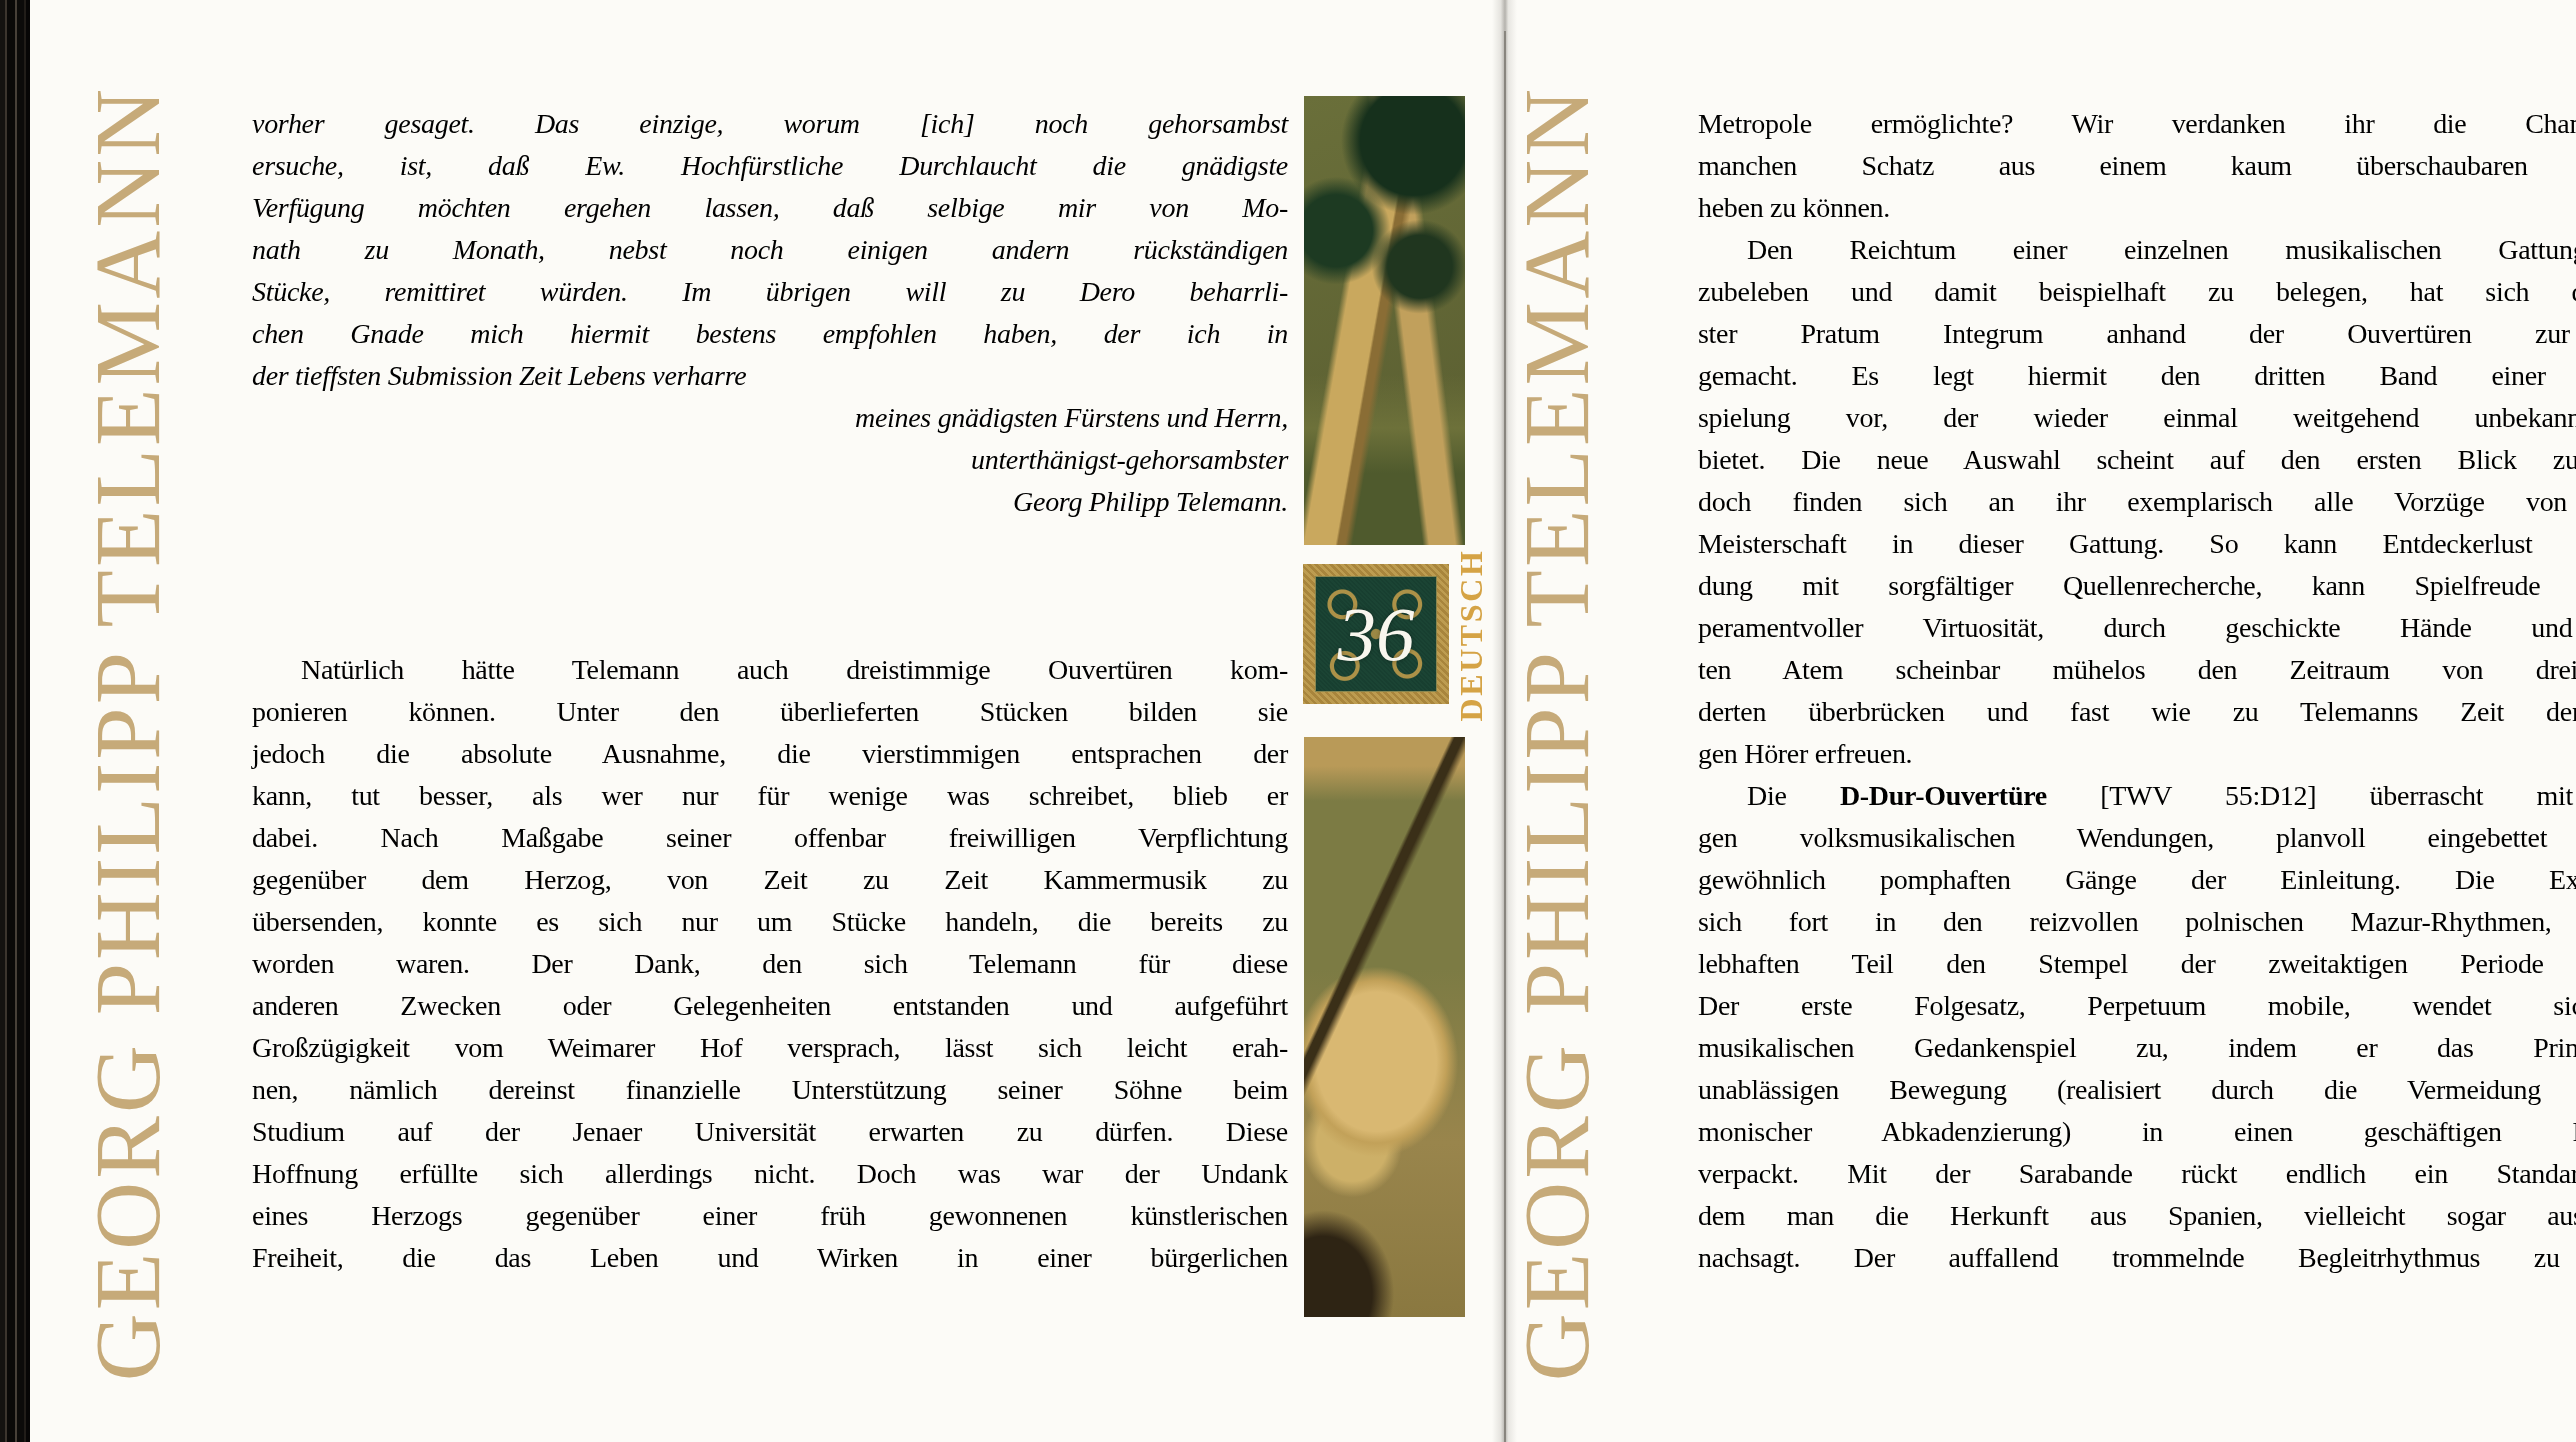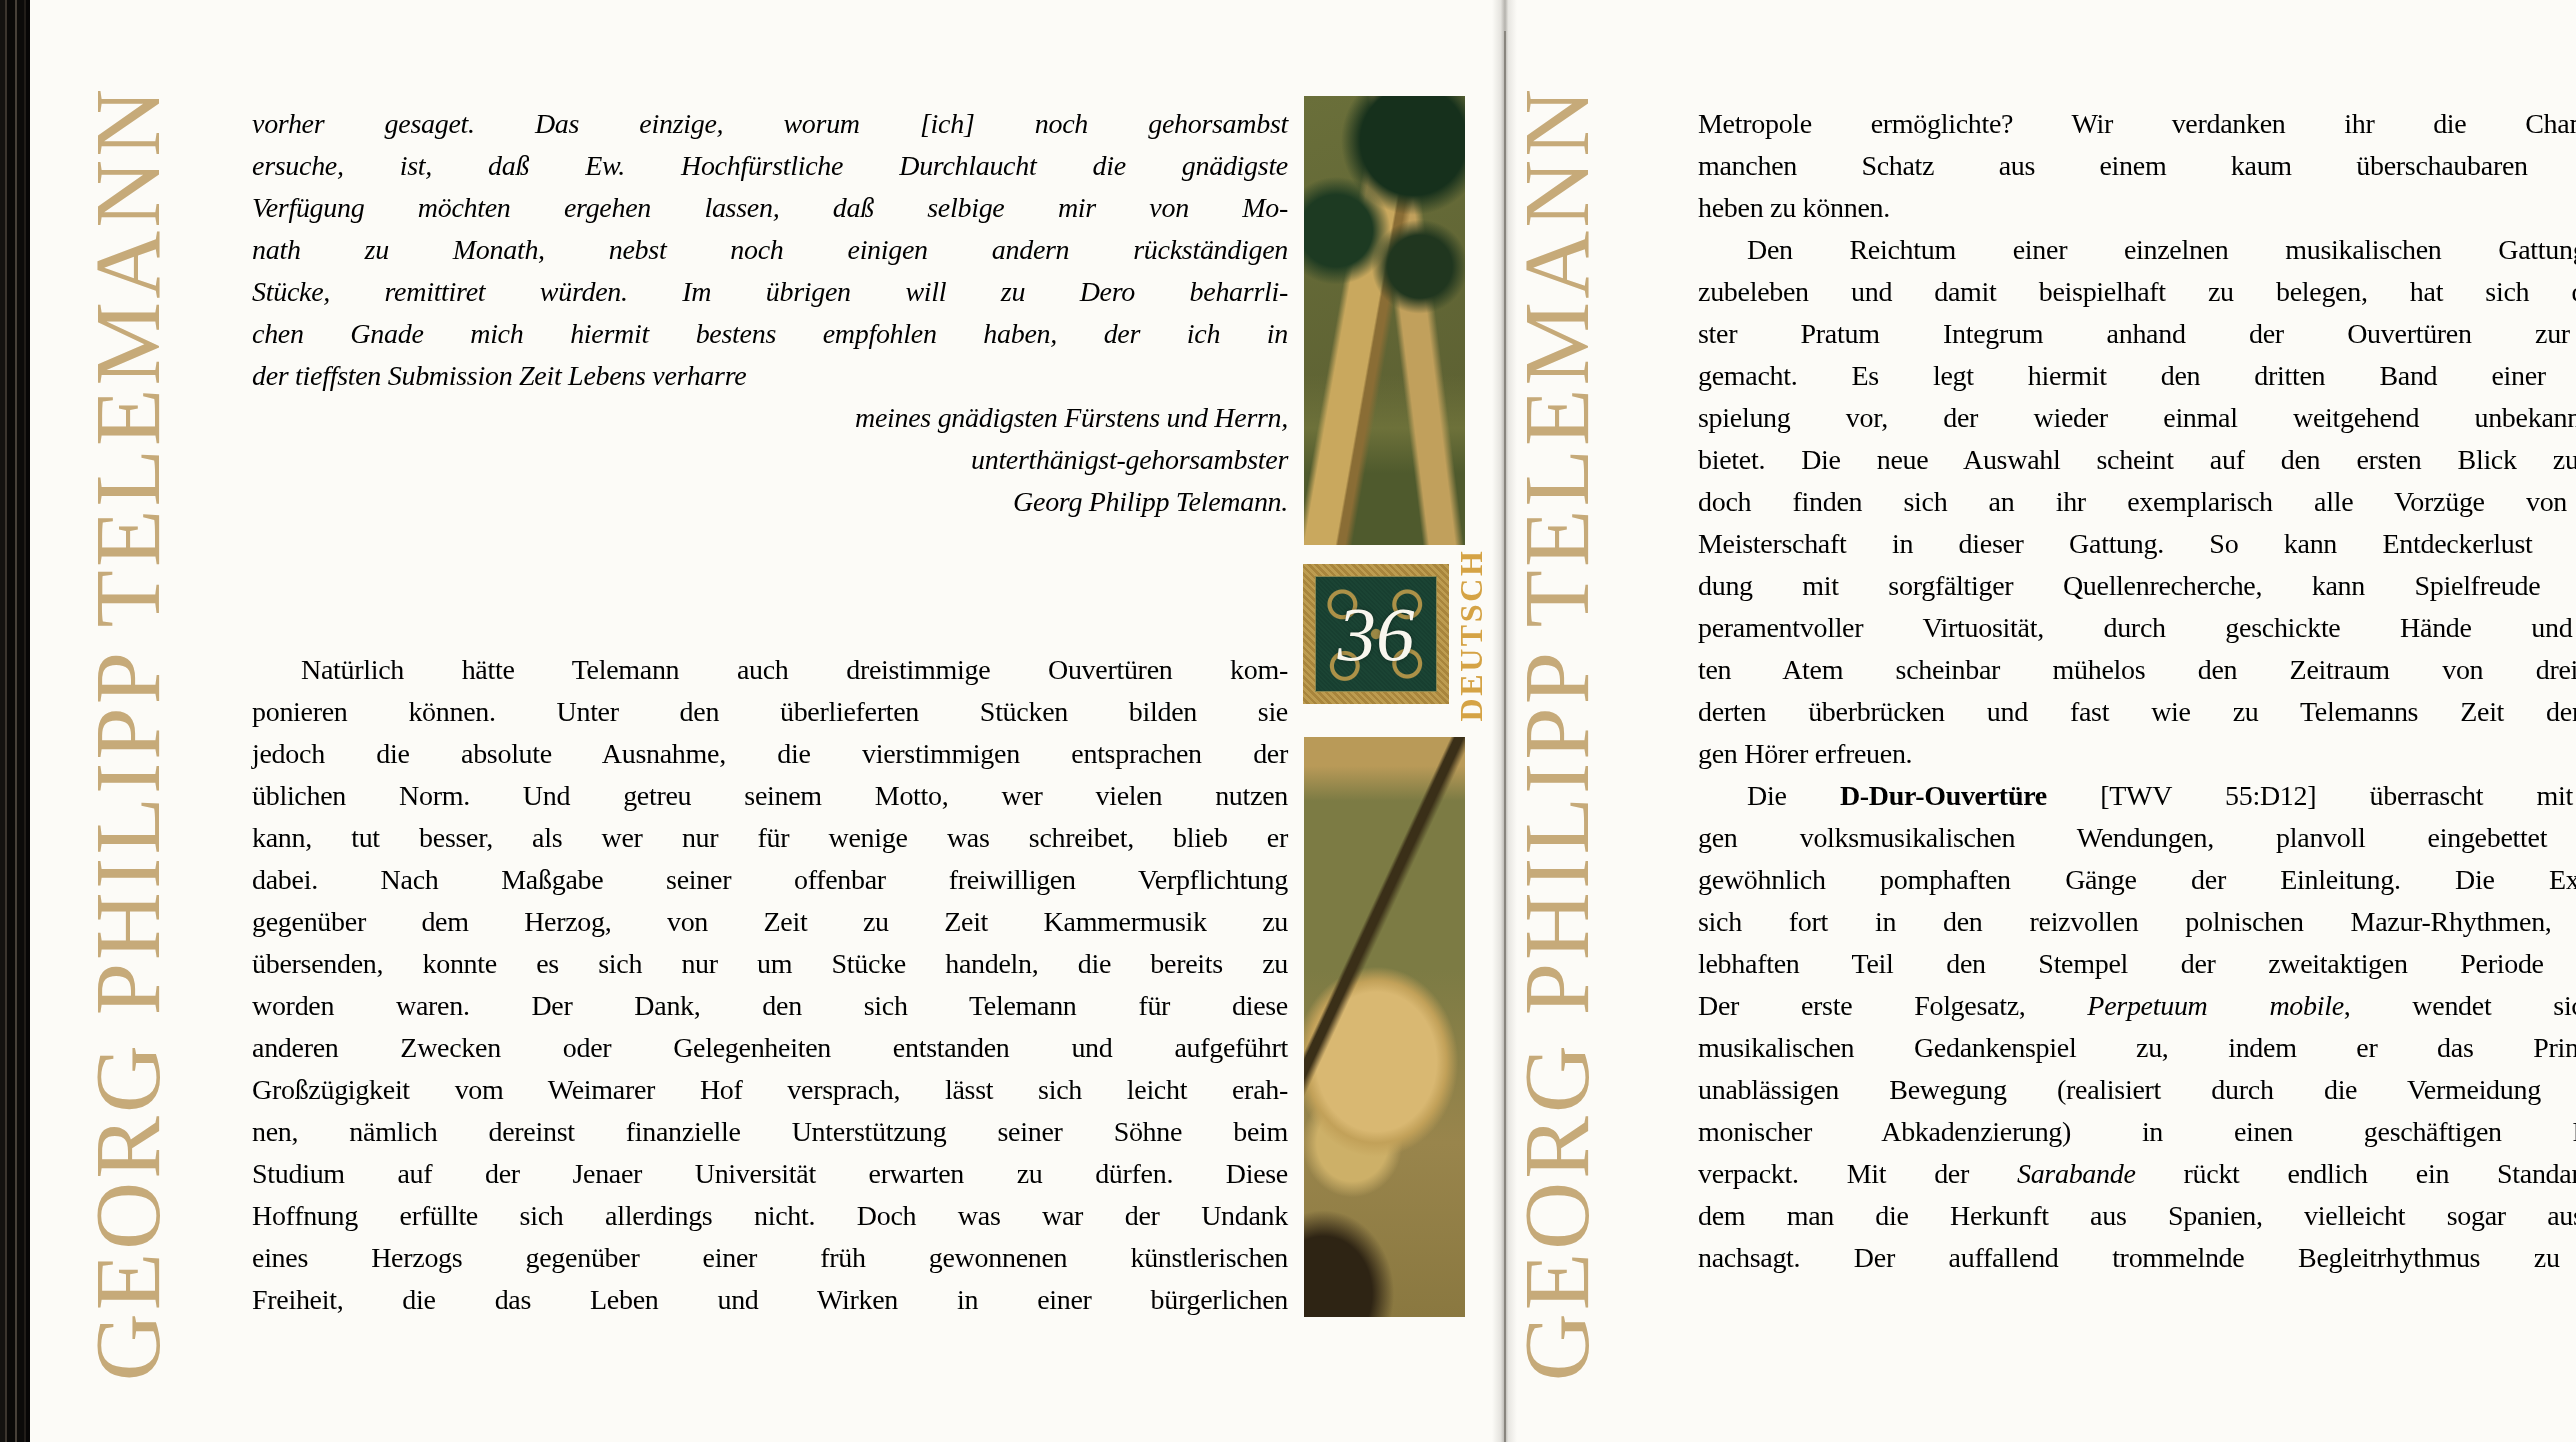--- a/index.html
+++ b/index.html
@@ -33,21 +33,21 @@
   .textcol{position:absolute;font-size:28px;line-height:42px;color:#000000;
     letter-spacing:-0.3px;}
   .quote{left:252px;top:103px;width:1036px;font-style:italic;}
   .bodyleft{left:252px;top:649px;width:1036px;}
   .bodyright{left:1698px;top:103px;width:1028px;}
   .ln{text-align:justify;text-align-last:justify;}
   .ln.e{text-align-last:left;}
   .ln.r{text-align:right;text-align-last:right;}
   .ln.ind{text-indent:49px;}
   .ln span.b{font-weight:bold;}
-  .ln span.i{font-style:italic;}
+  .ln span.i{}
 
   
   .img{position:absolute;}
   .img.lt{left:1304px;top:96px;width:161px;height:449px;background:
     radial-gradient(ellipse 60% 22% at 68% 10%,#16301c 0 55%,transparent 75%),
     radial-gradient(ellipse 45% 16% at 20% 30%,#1d3a22 0 50%,transparent 75%),
     radial-gradient(ellipse 40% 14% at 72% 38%,#20361f 0 50%,transparent 75%),
     linear-gradient(100deg,transparent 0 30%,#C9A85E 33% 46%,#8a6d35 47% 50%,transparent 53%),
     linear-gradient(83deg,transparent 0 55%,#C1A05C 58% 70%,transparent 74%),
     linear-gradient(to top,#4f5a2d 0 16%,#6d713a 26%,transparent 38%),
@@ -97,21 +97,20 @@
       <div class="ln e"><span>der tieffsten Submission Zeit Lebens verharre</span></div>
       <div class="ln r"><span>meines gnädigsten Fürstens und Herrn,</span></div>
       <div class="ln r"><span>unterthänigst-gehorsambster</span></div>
       <div class="ln r"><span>Georg Philipp Telemann.</span></div>
     </div>
 
   <div class="textcol bodyleft">
       <div class="ln j ind"><span>Natürlich hätte Telemann auch dreistimmige Ouvertüren kom-</span></div>
       <div class="ln j"><span>ponieren können. Unter den überlieferten Stücken bilden sie</span></div>
       <div class="ln j"><span>jedoch die absolute Ausnahme, die vierstimmigen entsprachen der</span></div>
-      <div class="ln j"><span>üblichen Norm. Und getreu seinem Motto, wer vielen nutzen</span></div>
       <div class="ln j"><span>kann, tut besser, als wer nur für wenige was schreibet, blieb er</span></div>
       <div class="ln j"><span>dabei. Nach Maßgabe seiner offenbar freiwilligen Verpflichtung</span></div>
       <div class="ln j"><span>gegenüber dem Herzog, von Zeit zu Zeit Kammermusik zu</span></div>
       <div class="ln j"><span>übersenden, konnte es sich nur um Stücke handeln, die bereits zu</span></div>
       <div class="ln j"><span>worden waren. Der Dank, den sich Telemann für diese</span></div>
       <div class="ln j"><span>anderen Zwecken oder Gelegenheiten entstanden und aufgeführt</span></div>
       <div class="ln j"><span>Großzügigkeit vom Weimarer Hof versprach, lässt sich leicht erah-</span></div>
       <div class="ln j"><span>nen, nämlich dereinst finanzielle Unterstützung seiner Söhne beim</span></div>
       <div class="ln j"><span>Studium auf der Jenaer Universität erwarten zu dürfen. Diese</span></div>
       <div class="ln j"><span>Hoffnung erfüllte sich allerdings nicht. Doch was war der Undank</span></div>

